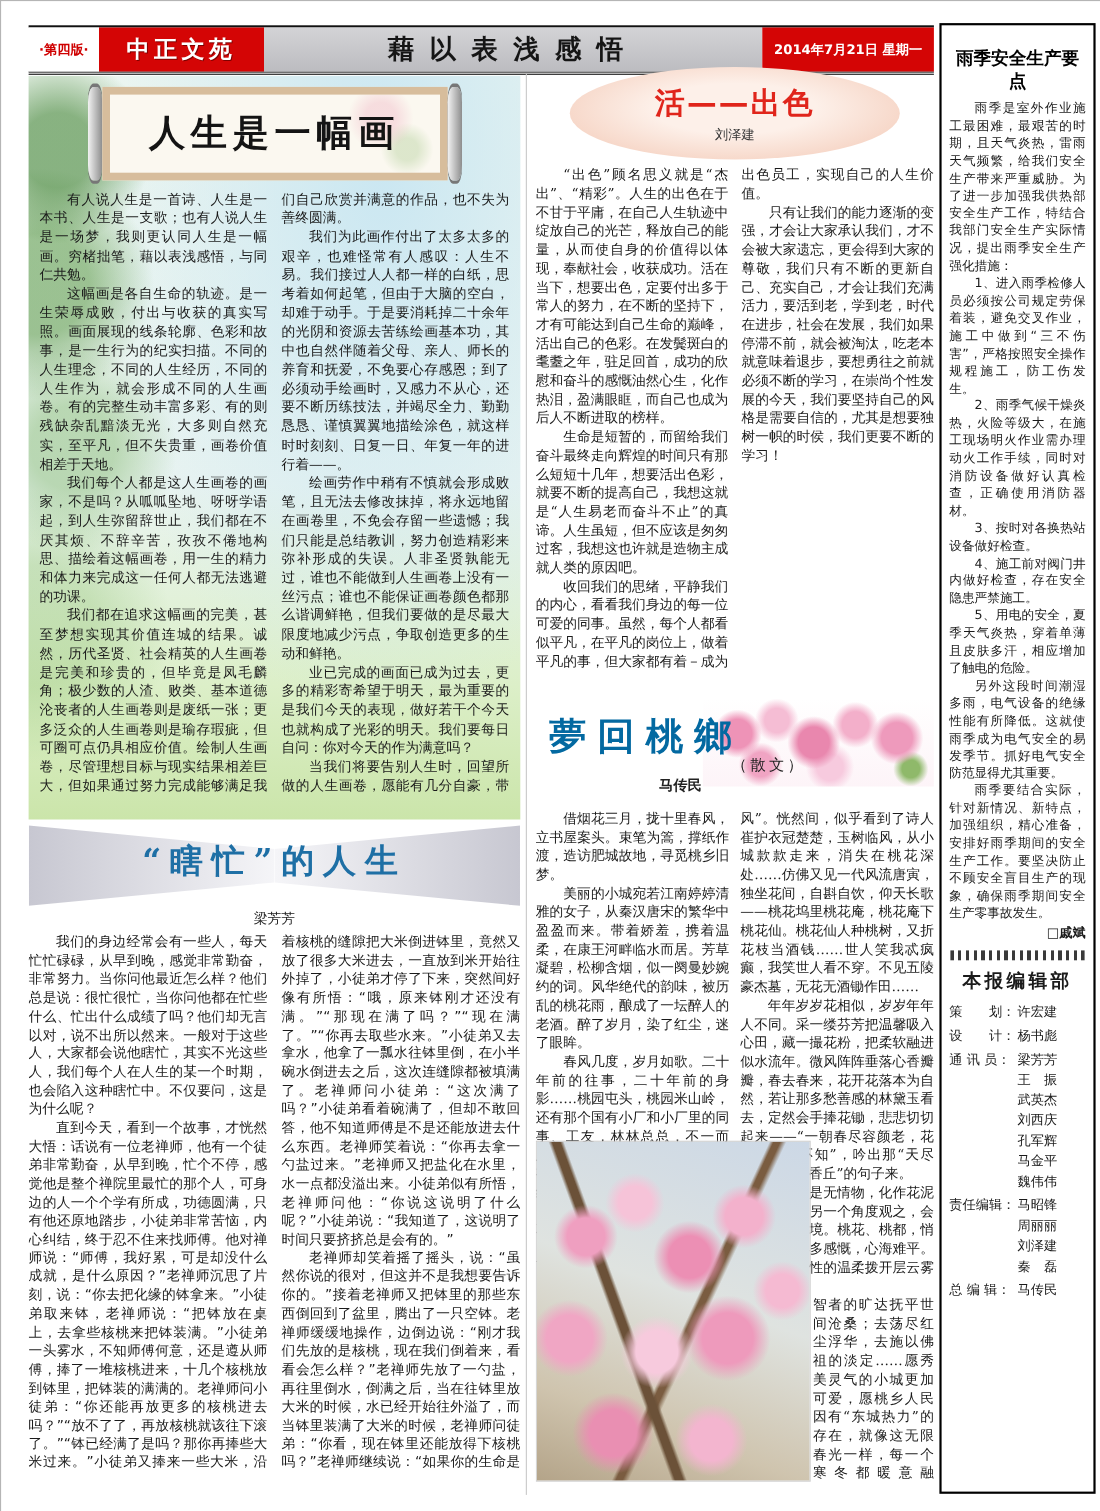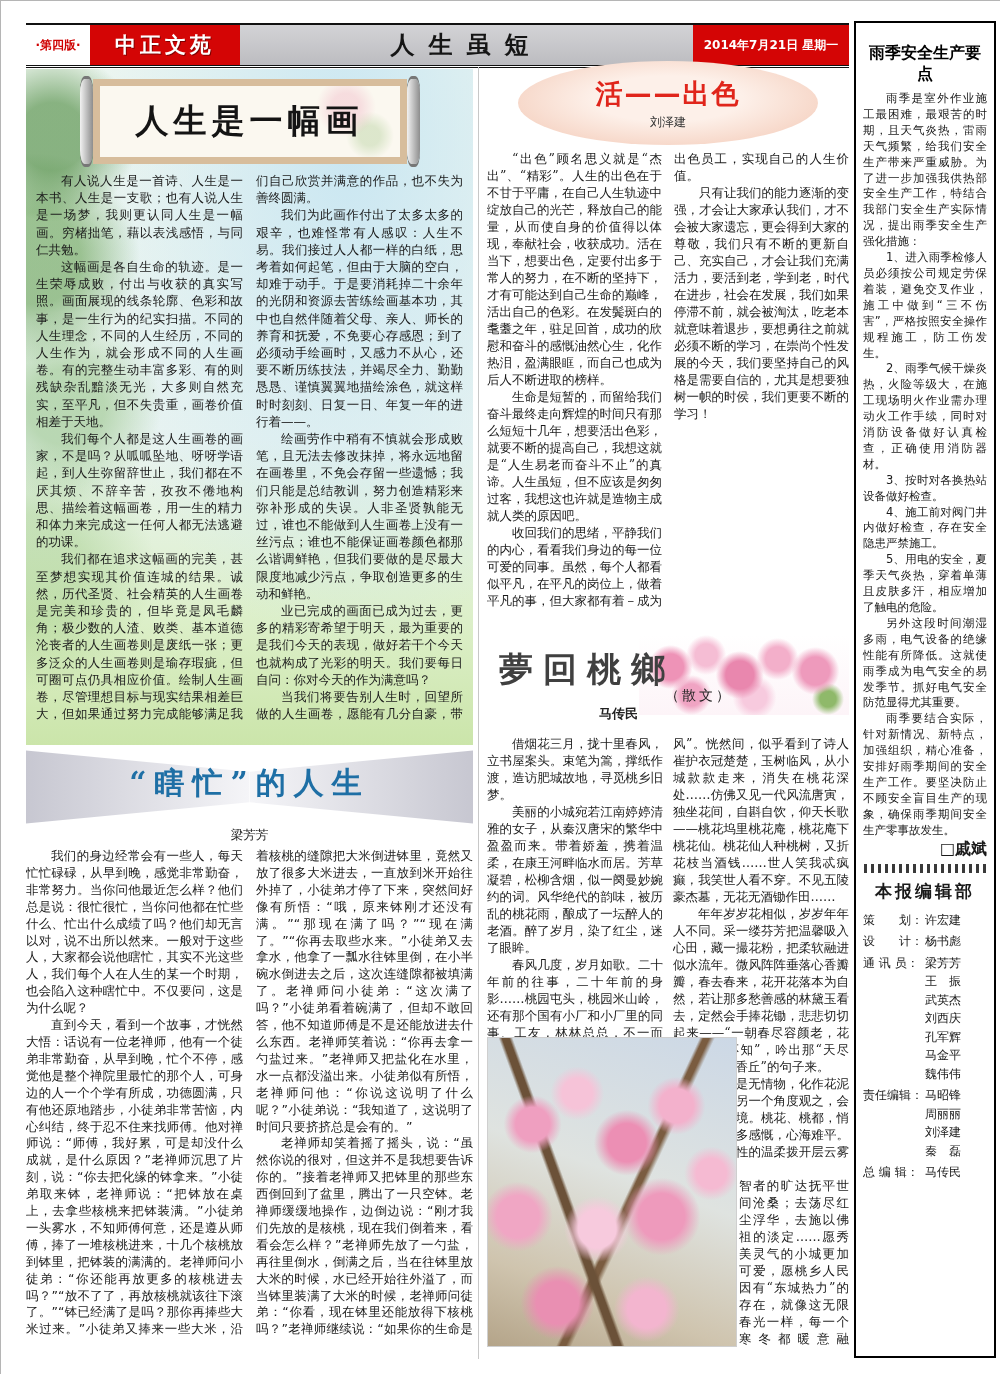--- a/index.html
+++ b/index.html
@@ -75,21 +75,21 @@
       radial-gradient(circle at 15% 40%, #ee93b7 0 13px, transparent 22px),
       radial-gradient(circle at 32% 25%, #f5bdd4 0 11px, transparent 20px),
       radial-gradient(circle at 48% 50%, #e987ae 0 14px, transparent 24px),
       radial-gradient(circle at 66% 30%, #f3afca 0 12px, transparent 21px),
       radial-gradient(circle at 84% 45%, #ee9abc 0 14px, transparent 24px),
       radial-gradient(circle at 55% 78%, #f7cade 0 12px, transparent 22px),
       radial-gradient(circle at 25% 75%, #f0a4c3 0 11px, transparent 20px),
       radial-gradient(circle at 90% 80%, #8fb96a 0 8px, transparent 16px),
       linear-gradient(#ffffff,#fdf4f8);}
   .a4-title{position:absolute;left:12px;top:12px;font-family:"DejaVu Serif",serif;font-weight:bold;
-            font-size:34px;letter-spacing:10px;color:#404040;}
+            font-size:34px;letter-spacing:10px;color:#0369a1;}
   .a4-genre{position:absolute;left:178px;top:52px;font-size:14px;letter-spacing:3px;color:#222;}
   .a4-author{position:absolute;left:112px;top:70px;font-size:13px;font-weight:bold;color:#222;}
   .a4-body{position:relative;display:flex;gap:10px;height:612px;}
   .a4-col{width:176px;font-size:12.5px;line-height:17px;overflow:hidden;}
   .peach-photo{position:absolute;left:0;bottom:0;width:248px;height:308px;border:1px solid #cfcfcf;
     background:
       radial-gradient(circle at 18% 28%, #ef9fc0 0 17px, transparent 29px),
       radial-gradient(circle at 36% 18%, #f6c3d8 0 15px, transparent 27px),
       radial-gradient(circle at 56% 34%, #ec8fb4 0 19px, transparent 33px),
       radial-gradient(circle at 76% 22%, #f3b1cc 0 17px, transparent 29px),
@@ -102,40 +102,40 @@
       linear-gradient(70deg, transparent 34%, #6b5138 35% 37%, transparent 38%),
       linear-gradient(115deg, transparent 54%, #7a5c40 55% 56.5%, transparent 58%),
       linear-gradient(200deg,#ccd8e6 0%,#dfe3e0 45%,#cfc4ae 78%,#b4a489 100%);}
   .narrow-p{margin:0;width:110px;margin-left:auto;text-align:justify;}
 
   
   .sidebar{position:absolute;left:853px;top:20px;width:142px;height:1337px;box-sizing:border-box;
            border:2px solid #000;padding:20px 7px;overflow:hidden;background:#fff;}
   .sb-title{font-weight:bold;font-size:16px;letter-spacing:0;text-align:center;margin:0 0 6px;color:#000;}
   .sb-text{font-size:11.5px;line-height:15.9px;}
-  .sb-sign{text-align:right;font-weight:bold;font-size:16px;margin-top:2px;}
+  .sb-sign{text-align:right;font-weight:bold;font-size:12px;margin-top:2px;}
   .orn{height:9px;margin:7px 1px;
        background:repeating-linear-gradient(90deg,#3a3a3a 0 3px,transparent 3px 7px);}
   .ed-heading{font-family:"DejaVu Serif",serif;font-weight:bold;font-size:17px;letter-spacing:3px;
               text-align:center;margin:2px 0 8px;}
   .ed-row{display:flex;font-size:12px;line-height:18.5px;margin-bottom:3px;}
   .ed-role{width:62px;flex:none;white-space:nowrap;}
   .ed-names{flex:1;display:flex;flex-direction:column;}
   .ed-names span{display:block;}
 </style>
 </head>
 <body>
 
 <div class="page">
 
   <div class="header">
     <div class="page-label">·第四版·</div>
     <div class="section-box">中正文苑</div>
     <div class="masthead-bar">
-      <div class="masthead">人生虽短</div>
+      <div class="masthead">藉以表浅感悟</div>
     </div>
     <div class="date-box">2014年7月21日 星期一</div>
   </div>
 
   <div class="vline"></div>
 
   <div class="article1">
     <div class="scroll">
       <div class="roller"></div>
       <div class="paper">

